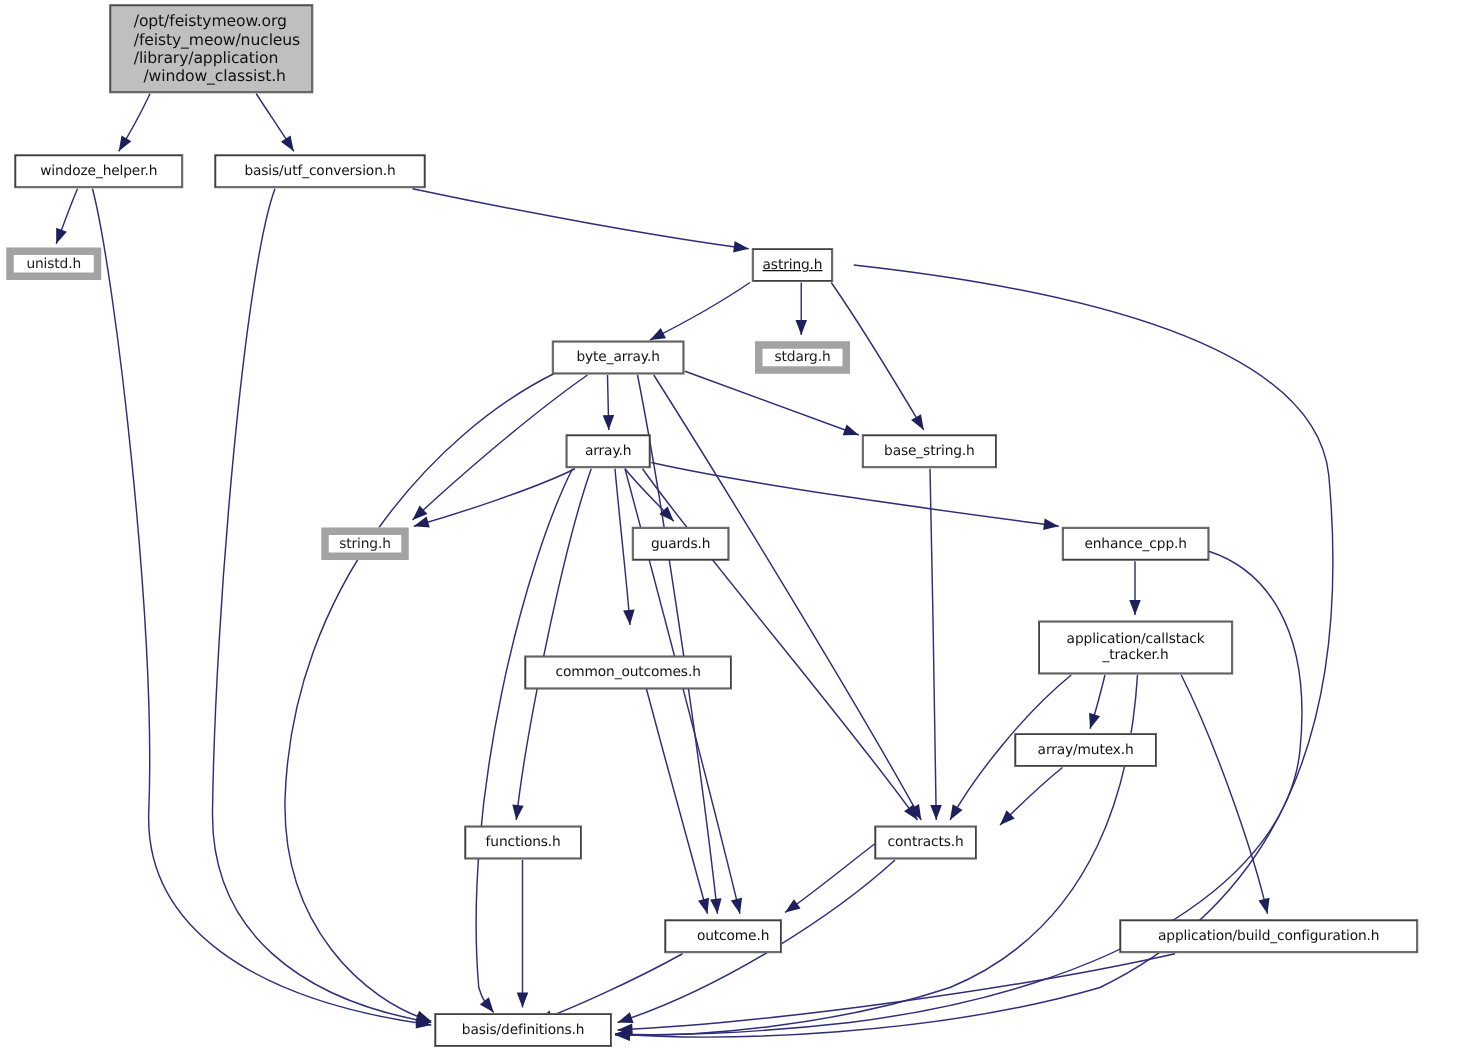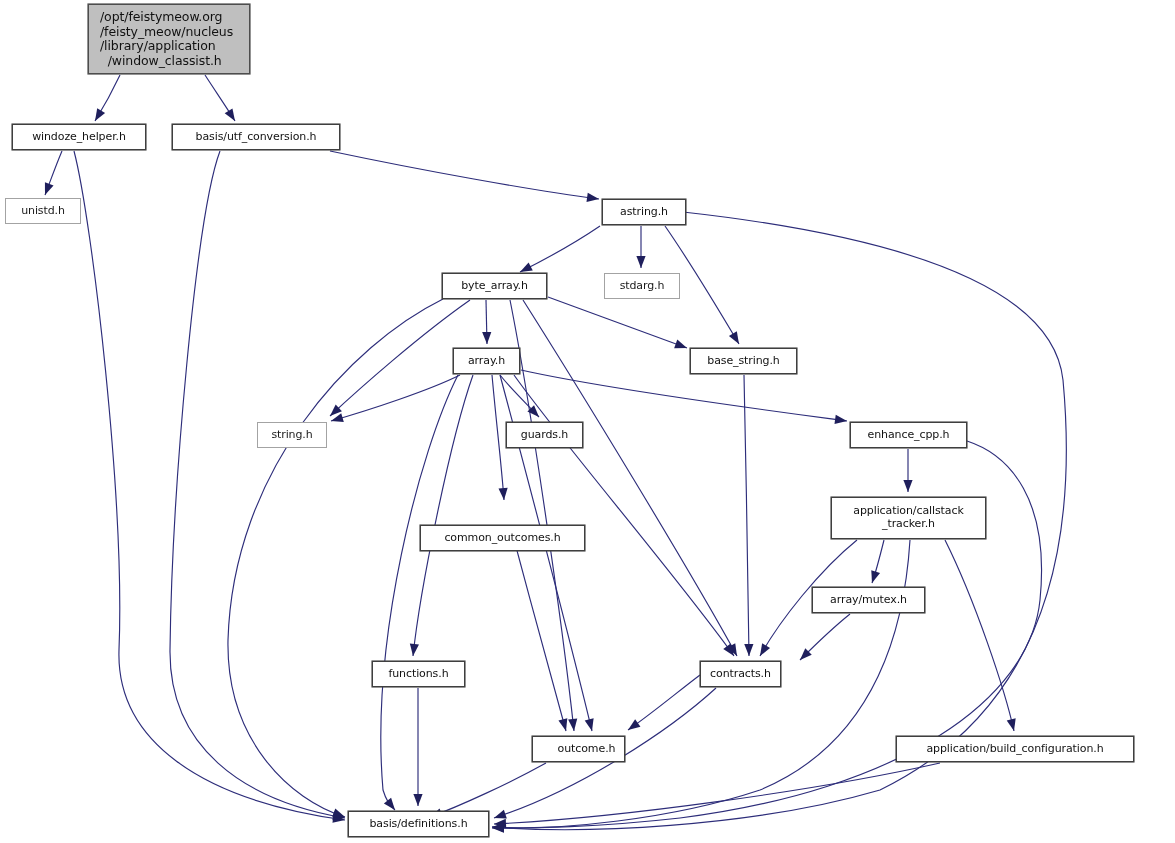--- a/index.html
+++ b/index.html
@@ -36,24 +36,24 @@
     color: #111111;
     font-size: 11px;
     letter-spacing: -0.1px;
   }
   .node-root {
     background: #bfbfbf;
     border: 1px solid #4d4d4d;
     box-shadow: 0 0 0 0.6px #4d4d4d;
     text-align: left;
     justify-content: flex-start;
-    padding-left: 11px;
+    padding-left: 18px;
   }
   .node-system {
-    border: 1px solid #a3a3a3;
+    border: 6px solid #a3a3a3;
     color: #1a1a1a;
   }
   .node-strong {
     border: 1px solid #3f3f3f;
     box-shadow: 0 0 0 0.55px #3f3f3f;
   }
   .edge-path {
     fill: none;
     stroke: #2d2d7a;
     stroke-width: 1.15;
@@ -222,21 +222,21 @@
       </g>
     </svg>
   <div id="node-layer">
       <div class="node-box node-root" style="left: 88px; top: 4px; width: 162px; height: 70px; font-size: 12.5px;"><span>/opt/feistymeow.org
 /feisty_meow/nucleus
 /library/application
   /window_classist.h</span></div>
       <div class="node-box node-strong" style="left: 12px; top: 124px; width: 134px; height: 26px;"><span>windoze_helper.h</span></div>
       <div class="node-box node-strong" style="left: 172px; top: 124px; width: 168px; height: 26px;"><span>basis/utf_conversion.h</span></div>
       <div class="node-box node-system" style="left: 5px; top: 198px; width: 76px; height: 26px;"><span>unistd.h</span></div>
-      <div class="node-box node-strong" style="left: 602px; top: 199px; width: 84px; height: 26px;"><span>astring.h</span></div>
+      <div class="node-box node-strong" style="left: 602px; top: 199px; width: 64px; height: 26px; text-decoration: underline;"><span>astring.h</span></div>
       <div class="node-box node-strong" style="left: 442px; top: 273px; width: 105px; height: 26px;"><span>byte_array.h</span></div>
       <div class="node-box node-system" style="left: 604px; top: 273px; width: 76px; height: 26px;"><span>stdarg.h</span></div>
       <div class="node-box node-strong" style="left: 453px; top: 348px; width: 67px; height: 26px;"><span>array.h</span></div>
       <div class="node-box node-strong" style="left: 690px; top: 348px; width: 107px; height: 26px;"><span>base_string.h</span></div>
       <div class="node-box node-system" style="left: 257px; top: 422px; width: 70px; height: 26px;"><span>string.h</span></div>
       <div class="node-box node-strong" style="left: 506px; top: 422px; width: 77px; height: 26px;"><span>guards.h</span></div>
       <div class="node-box node-strong" style="left: 850px; top: 422px; width: 117px; height: 26px;"><span>enhance_cpp.h</span></div>
       <div class="node-box node-strong" style="left: 420px; top: 505px; width: 165px; height: 26px; margin-top: 20px;"><span>common_outcomes.h</span></div>
       <div class="node-box node-strong" style="left: 831px; top: 497px; width: 155px; height: 42px;"><span>application/callstack
 _tracker.h</span></div>

